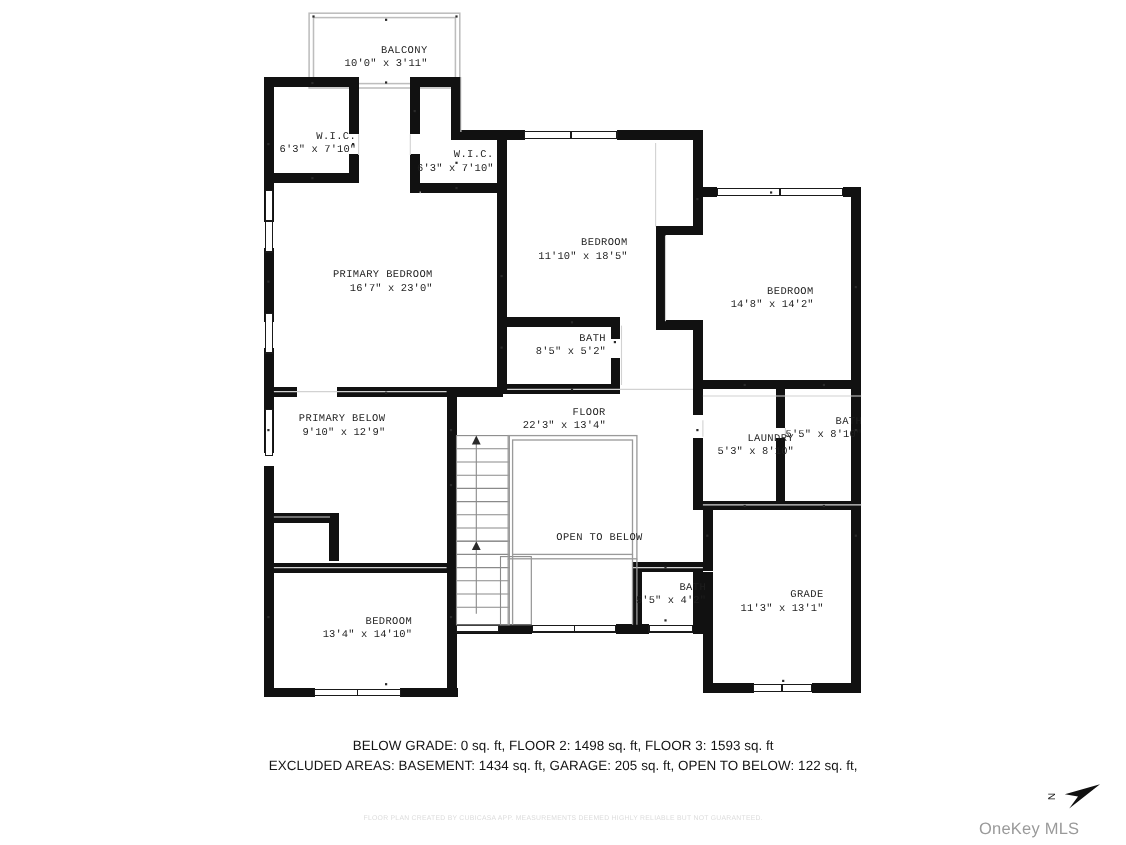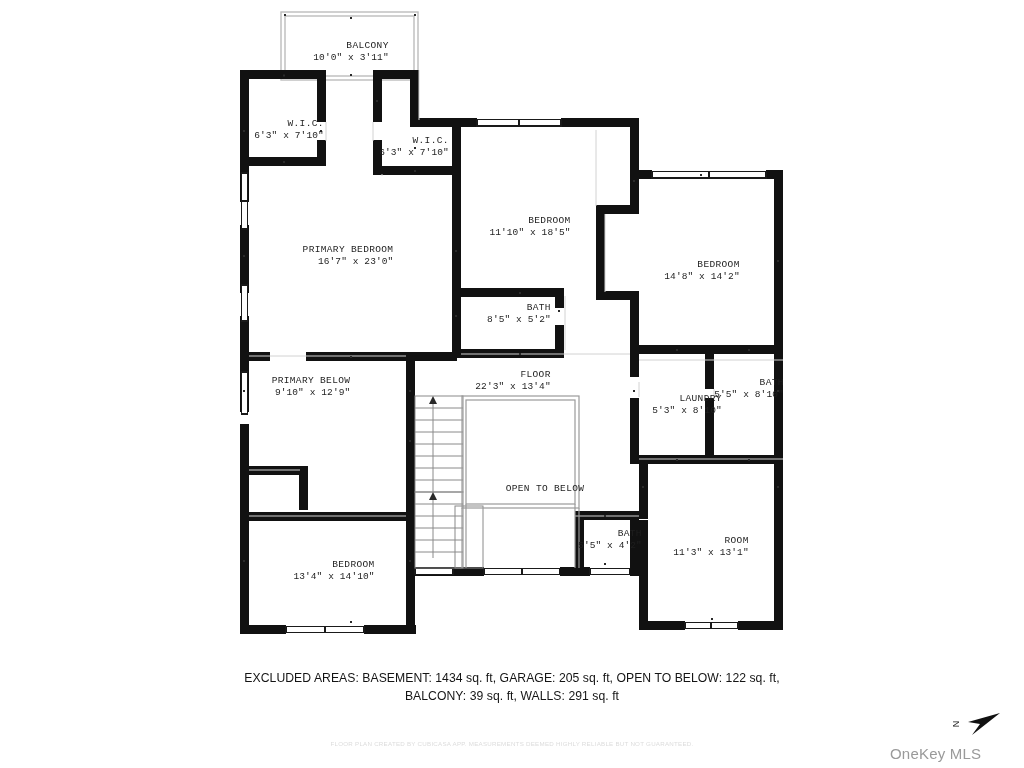--- a/index.html
+++ b/index.html
@@ -397,32 +397,32 @@
   <div class="room-label single" style="left:521px; top:489px;margin-left:24px;">
     <span class="rname">OPEN TO BELOW</span>
   </div>
 
   <div class="room-label" style="left:610px; top:540px;">
     <span class="rname">BATH</span>
     <span class="rdim">5'5" x 4'2"</span>
   </div>
 
   <div class="room-label" style="left:711px; top:547px;">
-    <span class="rname">ROOM</span>
+    <span class="rname">GRADE</span>
     <span class="rdim">11'3" x 13'1"</span>
   </div>
 
   <div class="room-label" style="left:334px; top:571px;">
     <span class="rname">BEDROOM</span>
     <span class="rdim">13'4" x 14'10"</span>
   </div>
 
   <div id="summary">
+    <div class="line">BELOW GRADE: 0 sq. ft, FLOOR 2: 1498 sq. ft, FLOOR 3: 1593 sq. ft</div>
     <div class="line">EXCLUDED AREAS: BASEMENT: 1434 sq. ft, GARAGE: 205 sq. ft, OPEN TO BELOW: 122 sq. ft,</div>
-    <div class="line">BALCONY: 39 sq. ft, WALLS: 291 sq. ft</div>
   </div>
 
   <div id="disclaimer">FLOOR PLAN CREATED BY CUBICASA APP. MEASUREMENTS DEEMED HIGHLY RELIABLE BUT NOT GUARANTEED.</div>
 
   <svg id="compass" viewBox="0 0 62 28">
     <polygon points="58,3 26,12 38,14 30,25" fill="#111111"></polygon>
     <text x="14" y="17" font-family="'Liberation Sans', sans-serif" font-size="9" fill="#111111" transform="rotate(-90 14 14)" text-anchor="middle">N</text>
   </svg>
 
   <div id="brand">

